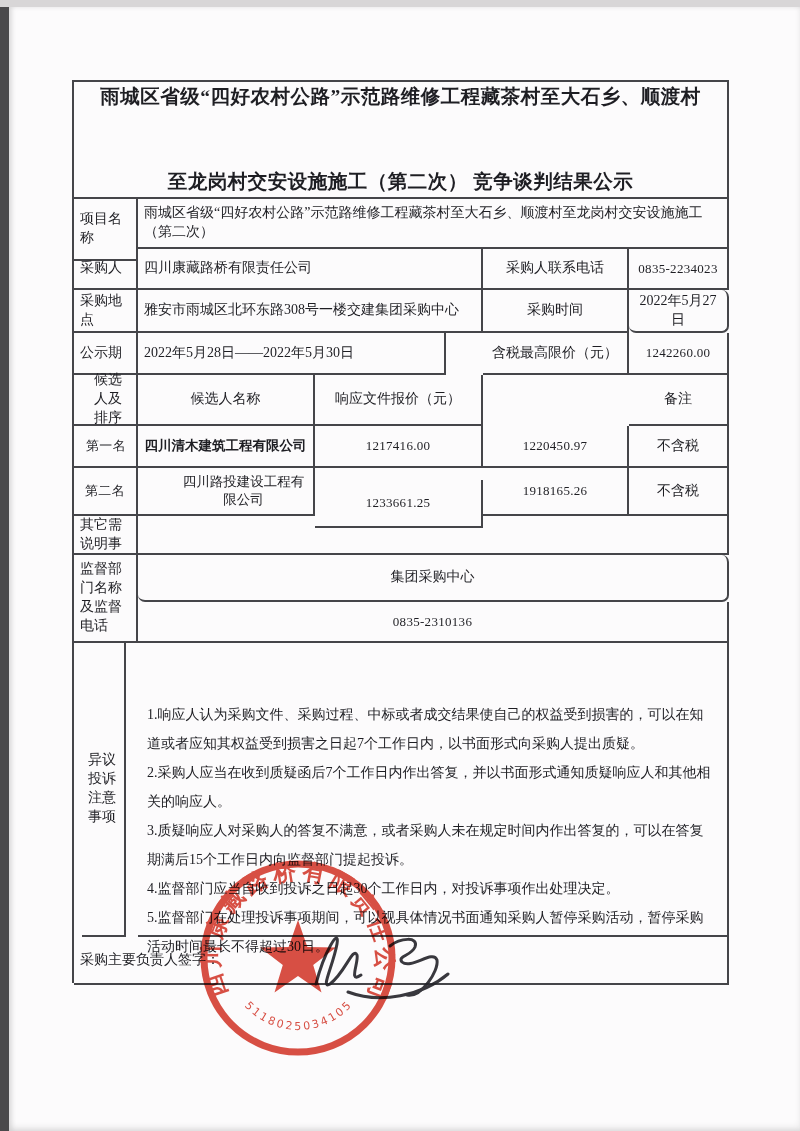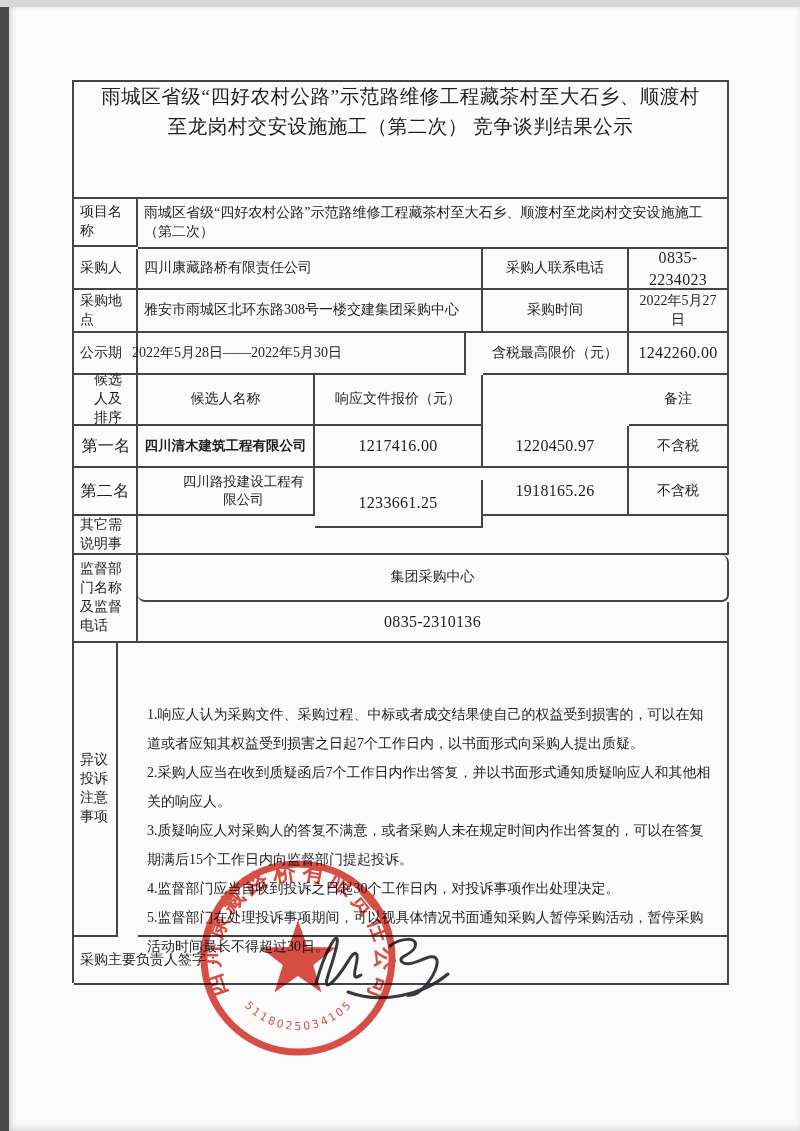--- a/index.html
+++ b/index.html
@@ -19,25 +19,26 @@
     box-sizing:border-box;color:#1e1e23;
   }
   .cell{
     position:absolute;box-sizing:border-box;
     border-right:2px solid #454549;border-bottom:2px solid #454549;
     display:flex;align-items:center;
     font-size:14px;line-height:1.35;color:#1e1e23;
   }
   .lft{padding-left:6px;padding-right:4px;}
   .ctr{justify-content:center;text-align:center;padding:0 4px;}
-  .num{font-size:16px;letter-spacing:.3px;}
+  .num{font-size:13px;letter-spacing:.3px;}
   .title-cell{
-    flex-direction:column;justify-content:flex-start;
-    font-size:19.5px;font-weight:normal;line-height:30px;text-align:center;
+    flex-direction:column;justify-content:space-between;
+    font-size:19.5px;font-weight:bold;line-height:30px;text-align:center;
     letter-spacing:.5px;
+    gap:16px;
   }
   .para{
     display:block;padding:57px 10px 0 9px;line-height:29px;
     white-space:pre-line;font-size:14px;
   }
   .stamp{position:absolute;left:193px;top:853px;width:210px;height:210px;
     mix-blend-mode:multiply;opacity:.88;}
   .sig{position:absolute;left:290px;top:912px;width:200px;height:100px;}
 </style>
 </head>
@@ -45,35 +46,35 @@
 
 <div class="paper"></div>
 
 <div class="tbl">
 
   <div class="cell title-cell" style="left:0;top:0;width:655px;height:117px;">
     <span>雨城区省级“四好农村公路”示范路维修工程藏茶村至大石乡、顺渡村</span>
     <span>至龙岗村交安设施施工（第二次） 竞争谈判结果公示</span>
   </div>
 
-  <div class="cell lft" style="left:0;top:117px;width:64px;height:48px;">项目名称</div>
+  <div class="cell lft" style="left:0;top:117px;width:64px;height:62px;">项目名称</div>
   <div class="cell lft" style="left:64px;top:117px;width:591px;height:50px;">雨城区省级“四好农村公路”示范路维修工程藏茶村至大石乡、顺渡村至龙岗村交安设施施工（第二次）</div>
 
   <div class="cell lft" style="left:0;top:167px;width:64px;height:41px;">采购人</div>
   <div class="cell lft" style="left:64px;top:167px;width:345px;height:41px;">四川康藏路桥有限责任公司</div>
   <div class="cell ctr" style="left:409px;top:167px;width:146px;height:41px;">采购人联系电话</div>
   <div class="cell ctr num" style="left:555px;top:167px;width:100px;height:41px;">0835-2234023</div>
 
   <div class="cell lft" style="left:0;top:208px;width:64px;height:43px;">采购地点</div>
   <div class="cell lft" style="left:64px;top:208px;width:345px;height:43px;">雅安市雨城区北环东路308号一楼交建集团采购中心</div>
   <div class="cell ctr" style="left:409px;top:208px;width:146px;height:43px;">采购时间</div>
-  <div class="cell ctr" style="left:555px;top:208px;width:100px;height:43px;">2022年5月27日</div>
+  <div class="cell ctr" style="left:555px;top:208px;width:100px;height:43px;border-radius:7px;">2022年5月27日</div>
 
   <div class="cell lft" style="left:0;top:251px;width:64px;height:42px;">公示期</div>
-  <div class="cell lft" style="left:52px;top:251px;width:340px;height:42px;">2022年5月28日——2022年5月30日</div>
+  <div class="cell lft" style="left:64px;top:251px;width:308px;height:42px;">2022年5月28日——2022年5月30日</div>
   <div class="cell ctr" style="left:409px;top:251px;width:146px;height:42px;">含税最高限价（元）</div>
   <div class="cell ctr num" style="left:555px;top:251px;width:100px;height:42px;">1242260.00</div>
 
   <div class="cell lft" style="left:0;top:293px;width:64px;height:51px;padding-left:20px;">候选人及排序</div>
   <div class="cell ctr" style="left:64px;top:293px;width:177px;height:51px;">候选人名称</div>
   <div class="cell ctr" style="left:241px;top:293px;width:168px;height:51px;">响应文件报价（元）</div>
   <div class="cell ctr" style="left:555px;top:293px;width:100px;height:51px;">备注</div>
 
   <div class="cell ctr num" style="left:0;top:344px;width:64px;height:42px;padding-left:6px;">第一名</div>
   <div class="cell ctr" style="left:64px;top:344px;width:177px;height:42px;font-size:13.5px;font-weight:bold;">四川清木建筑工程有限公司</div>
@@ -87,21 +88,21 @@
   <div class="cell ctr num" style="left:409px;top:386px;width:146px;height:48px;">1918165.26</div>
   <div class="cell ctr" style="left:555px;top:386px;width:100px;height:48px;">不含税</div>
 
   <div class="cell lft" style="left:0;top:434px;width:64px;height:39px;line-height:1.3;">其它需说明事</div>
   <div class="cell lft" style="left:64px;top:434px;width:591px;height:39px;"></div>
 
   <div class="cell lft" style="left:0;top:473px;width:64px;height:88px;">监督部门名称及监督电话</div>
   <div class="cell ctr" style="left:64px;top:473px;width:591px;height:47px;border-radius:7px;">集团采购中心</div>
   <div class="cell ctr num" style="left:64px;top:520px;width:591px;height:41px;">0835-2310136</div>
 
-  <div class="cell lft" style="left:0;top:561px;width:44px;height:294px;">异议投诉注意事项</div>
+  <div class="cell lft" style="left:8px;top:561px;width:44px;height:294px;">异议投诉注意事项</div>
   <div class="cell para" style="left:64px;top:561px;width:591px;height:294px;">1.响应人认为采购文件、采购过程、中标或者成交结果使自己的权益受到损害的，可以在知道或者应知其权益受到损害之日起7个工作日内，以书面形式向采购人提出质疑。
 2.采购人应当在收到质疑函后7个工作日内作出答复，并以书面形式通知质疑响应人和其他相关的响应人。
 3.质疑响应人对采购人的答复不满意，或者采购人未在规定时间内作出答复的，可以在答复期满后15个工作日内向监督部门提起投诉。
 4.监督部门应当自收到投诉之日起30个工作日内，对投诉事项作出处理决定。
 5.监督部门在处理投诉事项期间，可以视具体情况书面通知采购人暂停采购活动，暂停采购活动时间最长不得超过30日。</div>
 
   <div class="cell lft" style="left:0;top:855px;width:655px;height:48px;">
     <span>采购主要负责人签字：</span>
   </div>
 </div>

